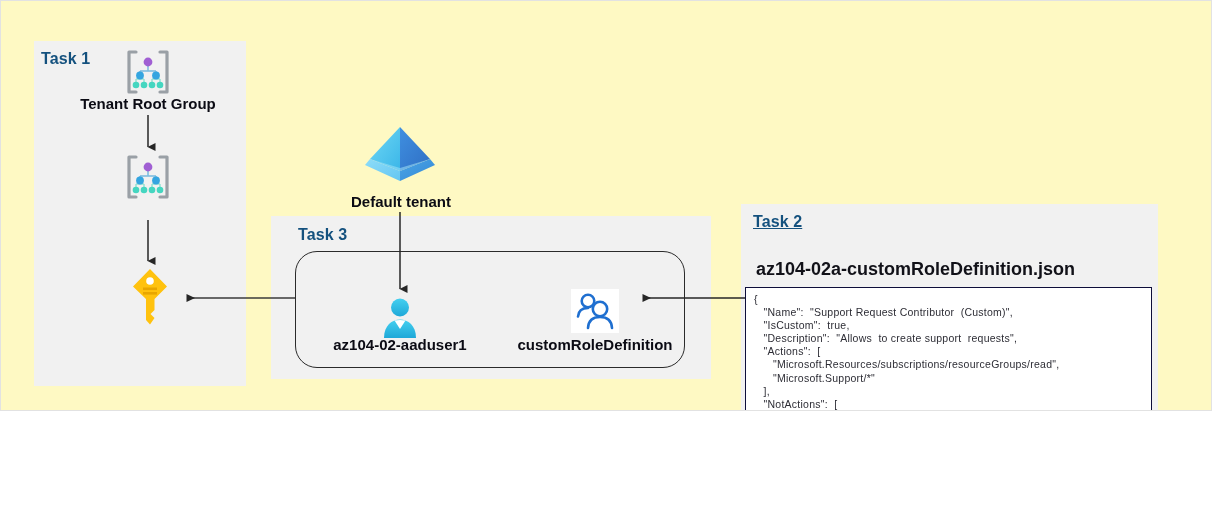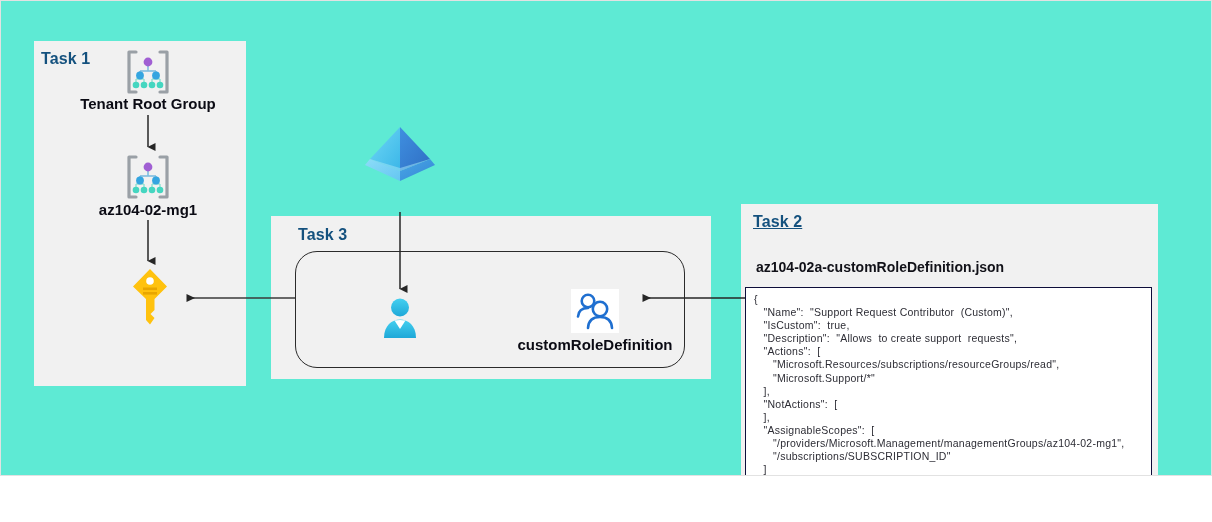--- a/index.html
+++ b/index.html
@@ -3,22 +3,22 @@
 <meta charset="utf-8">
 <style>
   html, body {
     margin: 0;
     padding: 0;
     background: #ffffff;
   }
   #canvas {
     position: relative;
     width: 1212px;
-    height: 476px;
-    background: #5eead4;
+    height: 411px;
+    background: #fef9c3;
     border: 1px solid #e2e2e2;
     box-sizing: border-box;
     font-family: "Liberation Sans", sans-serif;
     overflow: hidden;
   }
   .panel {
     position: absolute;
     background: #f1f1f1;
   }
   .task-label {
@@ -52,21 +52,21 @@
   .json-box {
     position: absolute;
     border: 1.3px solid #0d0d3a;
     background: #ffffff;
     box-sizing: border-box;
     overflow: hidden;
   }
   .json-file-name {
     position: absolute;
     font-weight: bold;
-    font-size: 14px;
+    font-size: 18px;
     color: #111118;
     white-space: nowrap;
   }
   .code {
     position: absolute;
     left: 8px;
     top: 5px;
     font-family: "Liberation Sans", sans-serif;
     font-size: 10.5px;
     color: #2d2d35;
@@ -132,21 +132,20 @@
       <line x1="38" y1="31" x2="38" y2="35" stroke="#8fe0d2" stroke-width="1.4"></line>
       <circle cx="26" cy="14" r="4.4" fill="#a05fd3"></circle>
       <circle cx="18" cy="27.5" r="3.9" fill="#34a5e0"></circle>
       <circle cx="34" cy="27.5" r="3.9" fill="#34a5e0"></circle>
       <circle cx="14" cy="37" r="3.3" fill="#45d6c0"></circle>
       <circle cx="22" cy="37" r="3.3" fill="#45d6c0"></circle>
       <circle cx="30" cy="37" r="3.3" fill="#45d6c0"></circle>
       <circle cx="38" cy="37" r="3.3" fill="#45d6c0"></circle>
     </svg>
   </div>
-  <div class="node-label" style="left:47px; top:199px; width:200px; text-align:center;">az104-02-mg1</div>
 
   <div class="icon" style="left:126px; top:265px; width:46px; height:66px;">
     <svg viewBox="0 0 46 66" width="46" height="66">
       <path d="M23 3 L40 20.5 L27.5 33 L27.5 44 L23.5 48 L27.5 52 L23 58.5 L19 54 L19 33 L6 20.5 Z" fill="#ffc20e"></path>
       <circle cx="23" cy="15" r="3.8" fill="#ffffff"></circle>
       <rect x="16" y="21.5" width="14" height="2.6" fill="#e8a600"></rect>
       <rect x="16" y="26" width="14" height="2.6" fill="#e8a600"></rect>
     </svg>
   </div>
 
@@ -178,40 +177,42 @@
           <stop offset="1" stop-color="#3487d6"></stop>
         </linearGradient>
       </defs>
       <polygon points="39,4 9,36 39,48" fill="url(#pyrLeft)"></polygon>
       <polygon points="39,4 69,36 39,48" fill="url(#pyrRight)"></polygon>
       <polygon points="9,36 39,48 39,58 4,42" fill="url(#slabL)"></polygon>
       <polygon points="69,36 39,48 39,58 74,42" fill="url(#slabR)"></polygon>
       <polygon points="9,36 39,45 69,36 39,48" fill="#9fe2f8" opacity="0.55"></polygon>
     </svg>
   </div>
+  <div class="node-label" style="left:300px; top:191px; width:200px; text-align:center;">Default tenant</div>
 
   <div class="panel" style="left:270px; top:215px; width:440px; height:163px;"></div>
 
   <div class="task-label" style="left:279px; top:225px;margin-left:18px;">Task 3</div>
 
   <div class="rounded-box" style="left:294px; top:250px; width:390px; height:117px;"></div>
 
   <div class="icon" style="left:378px; top:295px; width:42px; height:42px;">
     <svg viewBox="0 0 42 42" width="42" height="42">
       <defs>
         <linearGradient id="userGrad" x1="0" y1="0" x2="0" y2="1">
           <stop offset="0" stop-color="#45d0f0"></stop>
           <stop offset="1" stop-color="#1ea8d8"></stop>
         </linearGradient>
       </defs>
       <circle cx="21" cy="11.5" r="9" fill="url(#userGrad)"></circle>
       <path d="M5 42 C5 29.5 13 23.5 21 23.5 C29 23.5 37 29.5 37 42 Z" fill="url(#userGrad)"></path>
       <path d="M21 24 L15.5 24.5 L21 33 L26.5 24.5 Z" fill="#ffffff"></path>
     </svg>
   </div>
+  <div class="node-label" style="left:299px; top:334px; width:200px; text-align:center;">az104-02-aaduser1</div>
 
   <div class="icon" style="left:570px; top:288px; width:48px; height:44px; background:#ffffff;">
     <svg viewBox="0 0 48 44" width="48" height="44">
       <circle cx="17" cy="12" r="6.3" fill="none" stroke="#1f6fd0" stroke-width="2.6"></circle>
       <path d="M7 27.5 C7.5 21.5 11.5 19 17 19" fill="none" stroke="#1f6fd0" stroke-width="2.6" stroke-linecap="round"></path>
       <circle cx="29" cy="20" r="7.2" fill="none" stroke="#1f6fd0" stroke-width="2.6"></circle>
       <path d="M17 39 C17.5 31 22.5 28 29 28 C35.5 28 40.5 31 41 39" fill="none" stroke="#1f6fd0" stroke-width="2.6" stroke-linecap="round"></path>
     </svg>
   </div>
   <div class="node-label" style="left:494px; top:334px; width:200px; text-align:center;">customRoleDefinition</div>

